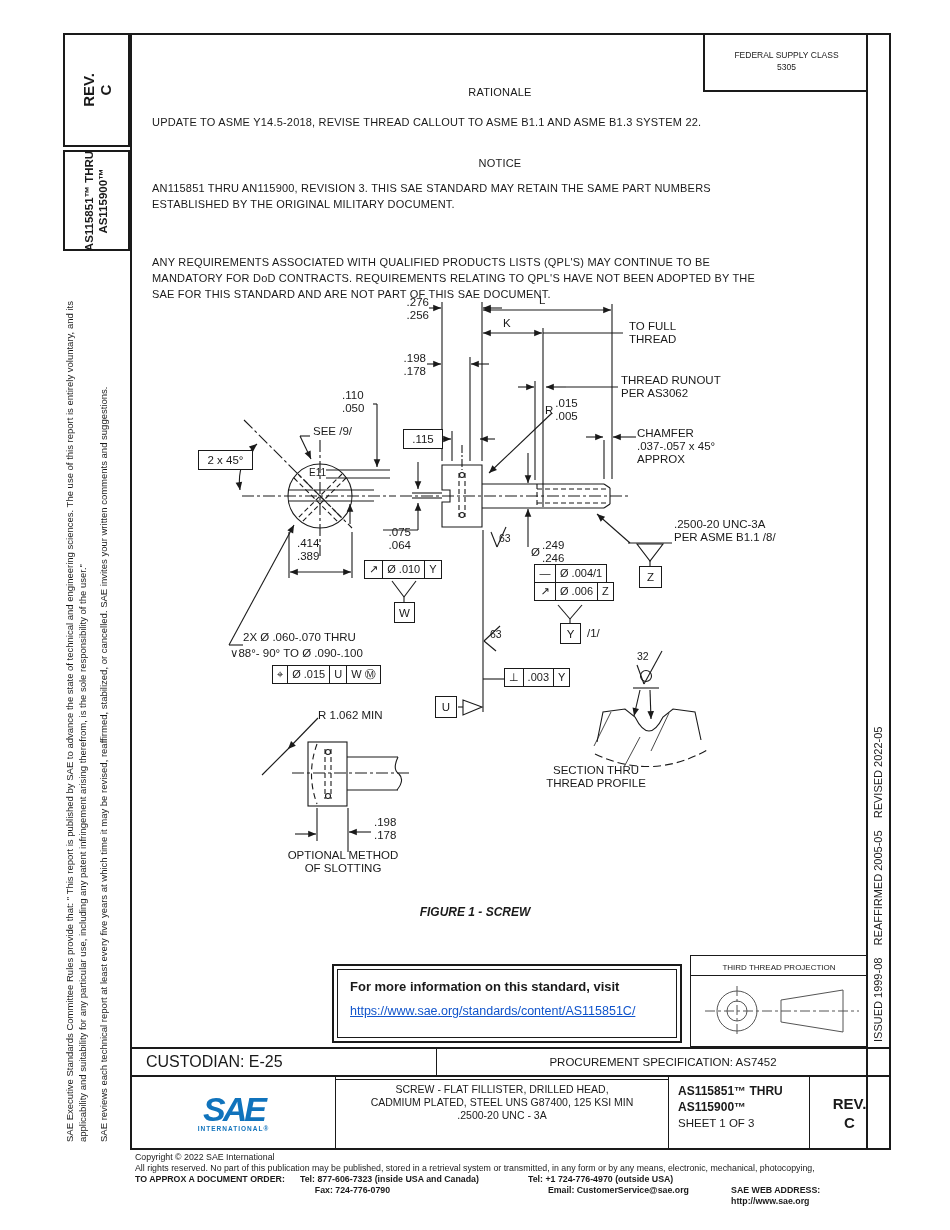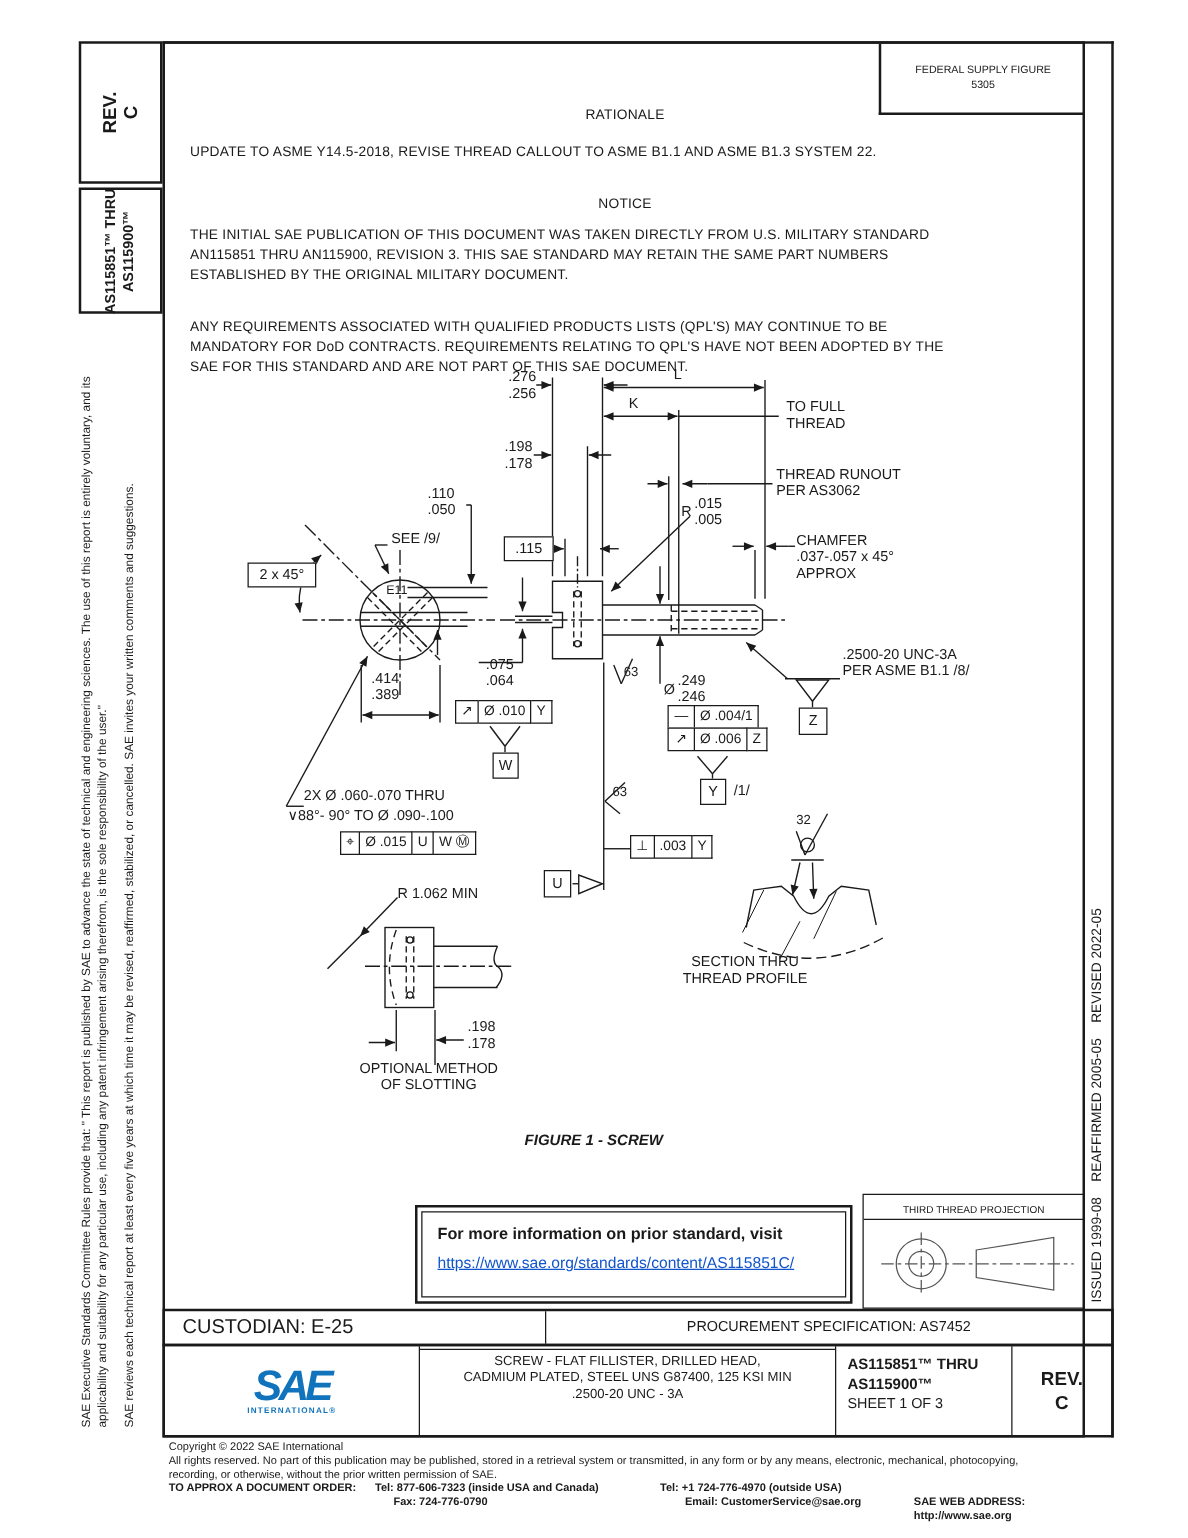--- a/index.html
+++ b/index.html
@@ -45,29 +45,28 @@
 AS115900™</div>
   </div>
   <div class="abs rot2" style="left:64px;top:1142px;width:856px;font-size:9.5px;line-height:12.5px;">
     <div>SAE Executive Standards Committee Rules provide that: " This report is published by SAE to advance the state of technical and engineering sciences. The use of this report is entirely voluntary, and its applicability and suitability for any particular use, including any patent infringement arising therefrom, is the sole responsibility of the user."</div>
     <div style="margin-top:9px;">SAE reviews each technical report at least every five years at which time it may be revised, reaffirmed, stabilized, or cancelled. SAE invites your written comments and suggestions.</div>
   </div>
 
   <div class="abs rot2" style="left:872px;top:1042px;width:750px;font-size:11px;white-space:pre;">ISSUED 1999-08    REAFFIRMED 2005-05    REVISED 2022-05</div>
 
   <div class="abs" style="left:703px;top:35px;width:165px;height:57px;border-left:2px solid #1a1a1a;border-bottom:2px solid #1a1a1a;box-sizing:border-box;text-align:center;">
-    <div style="font-size:8.5px;margin-top:15px;">FEDERAL SUPPLY FIGURE</div>
+    <div style="font-size:8.5px;margin-top:15px;">FEDERAL SUPPLY CLASS</div>
     <div style="font-size:8.5px;margin-top:2px;">5305</div>
   </div>
 
   <div class="abs doc center" style="left:300px;top:84px;width:400px;">RATIONALE</div>
   <div class="abs doc" style="left:152px;top:114px;width:700px;">UPDATE TO ASME Y14.5-2018, REVISE THREAD CALLOUT TO ASME B1.1 AND ASME B1.3 SYSTEM 22.</div>
   <div class="abs doc center" style="left:300px;top:155px;width:400px;">NOTICE</div>
   <div class="abs doc" style="left:152px;top:180px;width:700px;">
-    <div>THE INITIAL SAE PUBLICATION OF THIS DOCUMENT WAS TAKEN DIRECTLY FROM U.S. MILITARY STANDARD</div>
     <div>AN115851 THRU AN115900, REVISION 3. THIS SAE STANDARD MAY RETAIN THE SAME PART NUMBERS</div>
     <div>ESTABLISHED BY THE ORIGINAL MILITARY DOCUMENT.</div>
   </div>
   <div class="abs doc" style="left:152px;top:243px;width:700px;margin-top:11px;">
     <div>ANY REQUIREMENTS ASSOCIATED WITH QUALIFIED PRODUCTS LISTS (QPL'S) MAY CONTINUE TO BE</div>
     <div>MANDATORY FOR DoD CONTRACTS. REQUIREMENTS RELATING TO QPL'S HAVE NOT BEEN ADOPTED BY THE</div>
     <div>SAE FOR THIS STANDARD AND ARE NOT PART OF THIS SAE DOCUMENT.</div>
   </div>
 
   <svg class="abs" style="left:135px;top:290px;" width="735" height="660" viewBox="135 290 735 660" stroke="#1a1a1a" stroke-width="1.1" fill="none">
@@ -310,21 +309,21 @@
   <div class="lbl" style="left:318px;top:709px;">R 1.062 MIN</div>
   <div class="lbl" style="left:374px;top:816px;">.198
 .178</div>
   <div class="lbl center" style="left:277px;top:849px;width:132px;">OPTIONAL METHOD
 OF SLOTTING</div>
 
   <div class="abs" style="left:355px;top:905px;width:240px;text-align:center;font-size:12px;font-weight:bold;font-style:italic;">FIGURE 1 - SCREW</div>
 
   <div class="abs" style="left:332px;top:964px;width:350px;height:79px;border:2.5px solid #1a1a1a;box-sizing:border-box;padding:3px;">
     <div style="border:1.2px solid #1a1a1a;width:100%;height:100%;box-sizing:border-box;padding:9px 0 0 12px;">
-      <div style="font-size:13px;font-weight:bold;">For more information on prior standard, visit</div>
+      <div style="font-size:13px;font-weight:bold;">For more information on this standard, visit</div>
       <div style="margin-top:7px;">
         <a href="#" style="font-size: 12.5px; color: rgb(17, 85, 204);">https://www.sae.org/standards/content/AS115851C/</a>
       </div>
     </div>
   </div>
 
   <div class="abs" style="left:690px;top:955px;width:178px;height:92px;border:1.5px solid #1a1a1a;box-sizing:border-box;">
     <div style="font-size:8px;text-align:center;padding-top:7px;height:20px;box-sizing:border-box;border-bottom:1.2px solid #1a1a1a;">THIRD THREAD PROJECTION</div>
     <svg width="176" height="68" viewBox="0 0 176 68" stroke="#555" fill="none" stroke-width="1">
       <circle cx="46" cy="35" r="20"></circle>
@@ -357,21 +356,20 @@
 AS115900™</div>
       <div style="font-size:11.5px;margin-top:2px;">SHEET 1 OF 3</div>
     </div>
     <div style="flex:1;display:flex;align-items:center;justify-content:center;font-size:15px;font-weight:bold;white-space:pre;text-align:center;line-height:19px;">REV.
 C</div>
   </div>
 
   <div class="abs" style="left:135px;top:1152px;width:740px;font-size:8.8px;line-height:11px;">
     <div>Copyright © 2022 SAE International</div>
     <div>All rights reserved. No part of this publication may be published, stored in a retrieval system or transmitted, in any form or by any means, electronic, mechanical, photocopying,</div>
-    <div>recording, or otherwise, without the prior written permission of SAE.</div>
     <div style="display:flex;font-weight:bold;">
       <div style="width:165px;">TO APPROX A DOCUMENT ORDER:</div>
       <div style="width:228px;">Tel: 877-606-7323 (inside USA and Canada)</div>
       <div>Tel: +1 724-776-4970 (outside USA)</div>
     </div>
     <div style="display:flex;font-weight:bold;gap:40px;">
       <div style="width:165px;"></div>
       <div style="width:228px;">Fax: 724-776-0790</div>
       <div style="width:169px;">Email: CustomerService@sae.org</div>
       <div>SAE WEB ADDRESS: http://www.sae.org</div>

